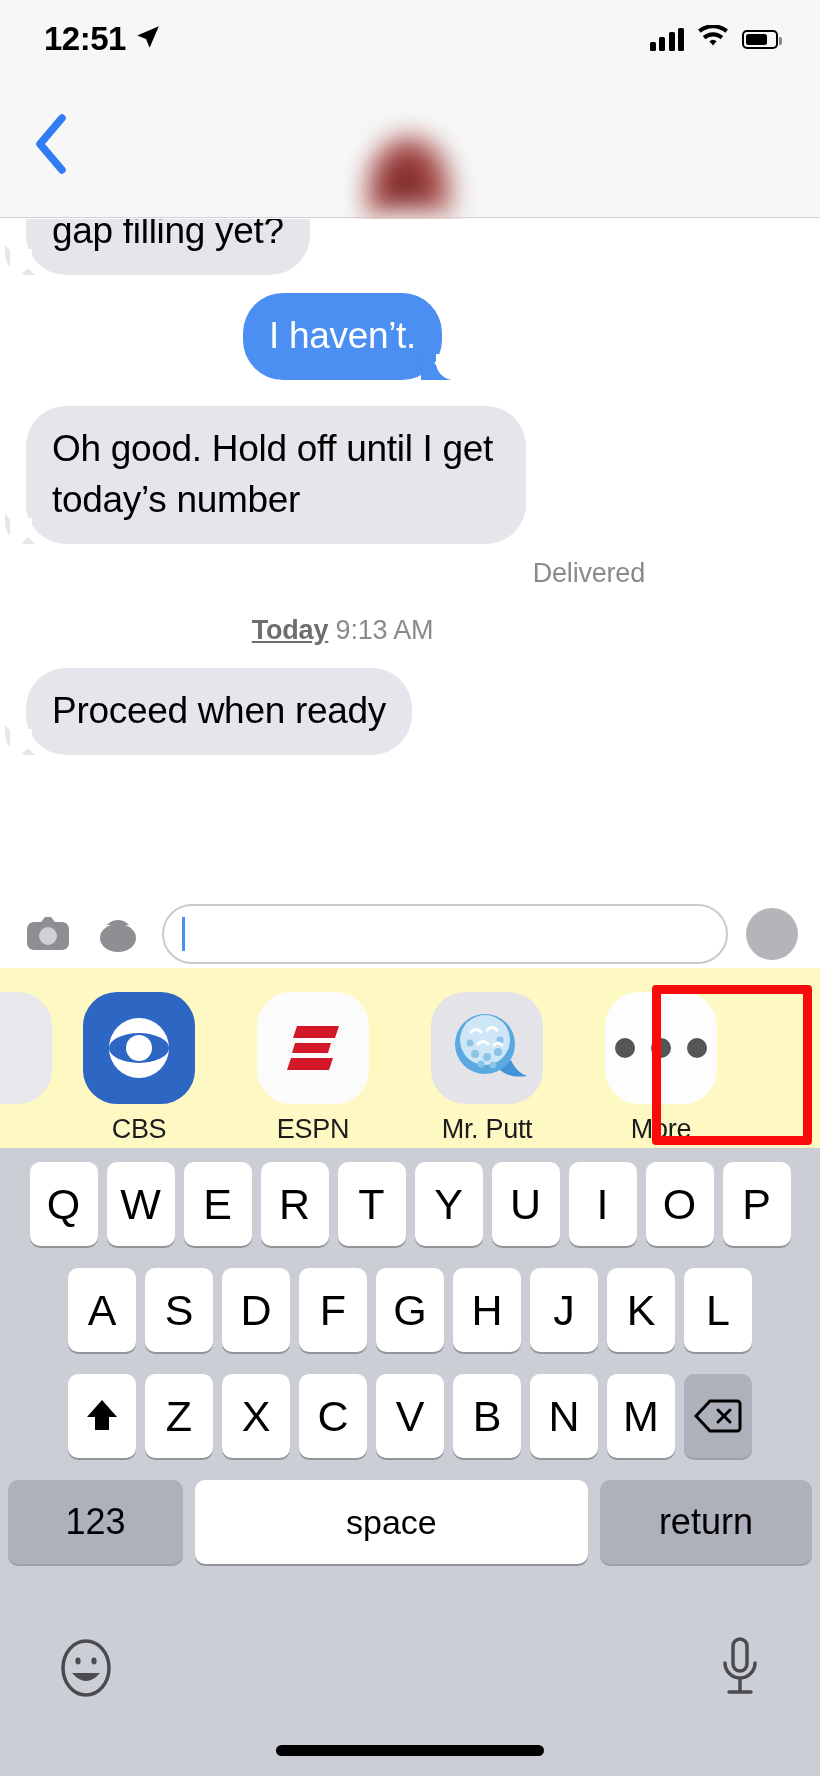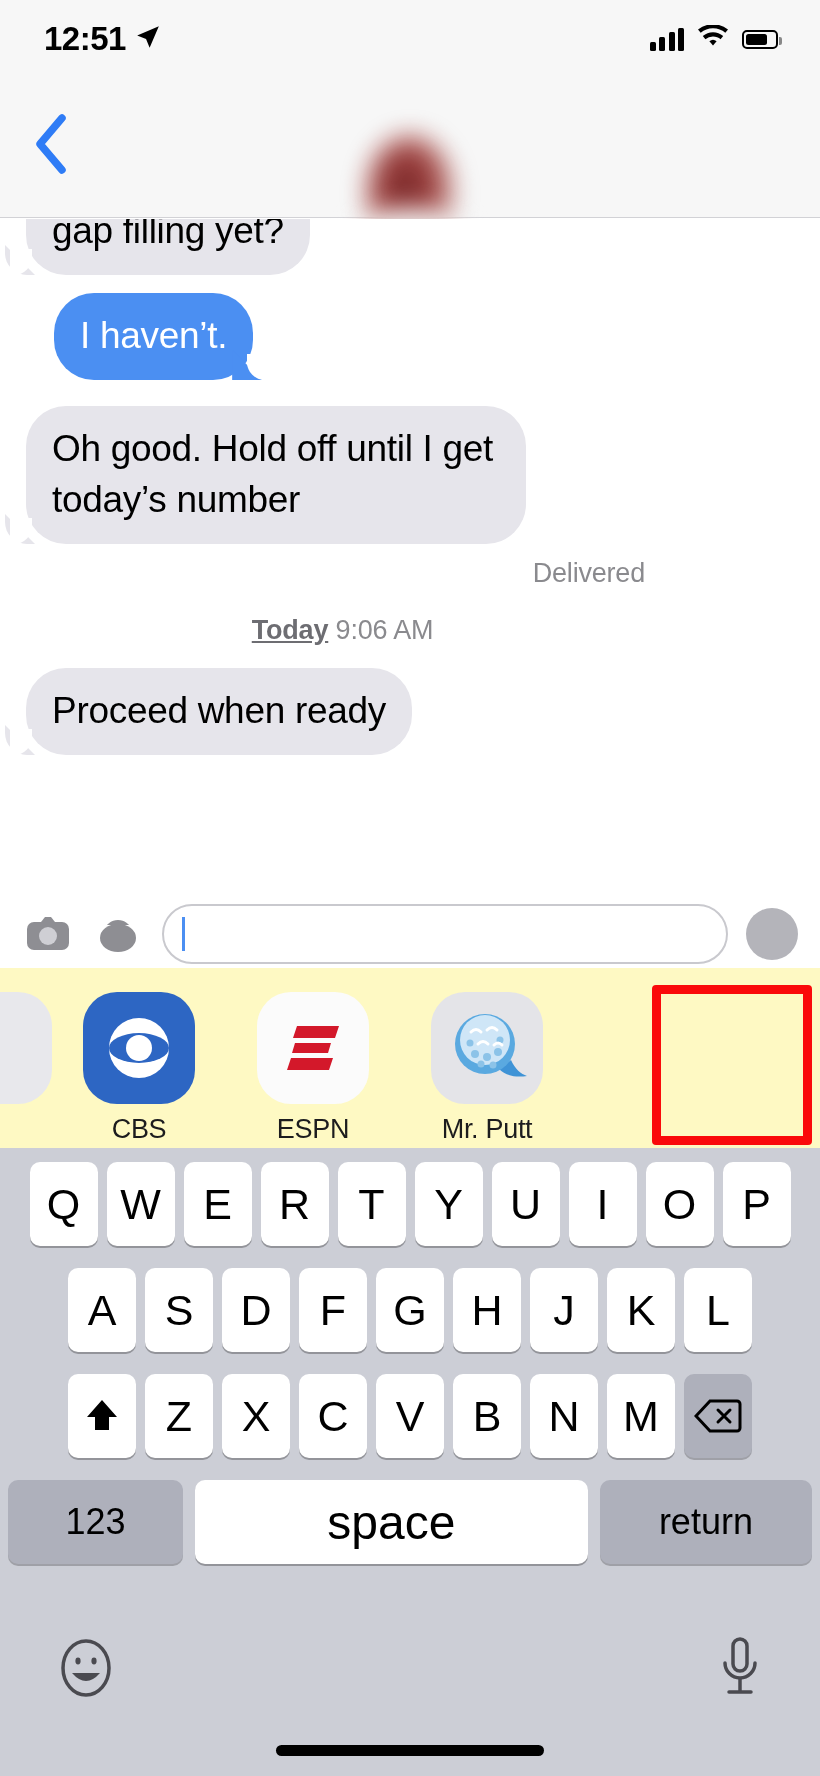--- a/index.html
+++ b/index.html
@@ -64,21 +64,21 @@
     filter:blur(12px);
   }
 
   
   .thread{
     position:absolute; top:219px; left:0; width:685px; height:749px;
     background:#fff; overflow:hidden;
   }
   .msg-row{ display:flex; width:100%; padding:0 26px; margin-bottom:22px; }
   .msg-row.in{ justify-content:flex-start; }
-  .msg-row.out{ justify-content:flex-start;margin-left:28px; }
+  .msg-row.out{ justify-content:center; }
 
   .bubble{
     position:relative; max-width:540px;
     padding:17px 26px 19px 26px;
     border-radius:40px;
     font-size:37px; line-height:51px; letter-spacing:-0.3px;
   }
   .bubble.in{ background:#e6e5eb; color:#000; }
   .bubble.out{ background:#4b8ff2; color:#fff; }
 
@@ -177,21 +177,21 @@
     font-size:43px; color:#000; font-weight:400;
     box-shadow:0 2px 0 rgba(0,0,0,.28);
     cursor:pointer; letter-spacing:0;
   }
   .krow.r1 .key{ width:68px; }
   .krow.r2 .key{ width:68px; }
   .krow.r3 .key{ width:68px; }
   .key.wide-shift{ width:94px; }
   .key.wide-del{ width:94px; background:#aeb0bb; box-shadow:0 2px 0 rgba(0,0,0,.22); }
   .key.num{ width:178px; background:#aeb0bb; font-size:36px; box-shadow:0 2px 0 rgba(0,0,0,.22); }
-  .key.space{ width:400px; font-size:48px; }
+  .key.space{ width:400px; font-size:34px; }
   .key.ret{ width:216px; background:#aeb0bb; font-size:36px; box-shadow:0 2px 0 rgba(0,0,0,.22); }
   .krow.r2{ padding-left:40px; padding-right:40px; }
 
   .kb-bottom{
     position:absolute; left:0; bottom:0; width:820px; height:160px;
     display:flex; align-items:center; justify-content:space-between;
     padding:0 56px; padding-bottom:52px;
   }
   .home-ind{
     position:absolute; left:50%; bottom:20px; transform:translateX(-50%);
@@ -257,21 +257,21 @@
     <div class="msg-row in" style="margin-bottom:26px;">
       <div class="bubble in" style="max-width:500px;">Oh good. Hold off until I get today’s number</div>
     </div>
 
 
     <div class="status-line">Delivered</div>
 
 
     <div class="timestamp">
       <b>Today</b>
-      <span>9:06 AM</span>
+      <span>9:13 AM</span>
     </div>
 
     <div class="msg-row in">
       <div class="bubble in">Proceed when ready</div>
     </div>
   </div>
 
   <div class="inputbar">
     <div class="ib-icon">
       <svg width="48" height="40" viewBox="0 0 48 40">
@@ -342,20 +342,28 @@
               <path d="M30 30q5 -5 10 0"></path>
                 <path d="M46 28q5 -5 10 0"></path>
               <path d="M37 42q5 -5 10 0"></path>
                 <path d="M53 43q4 -4 8 0"></path>
             </g>
           </svg>
         </div>
         <div class="app-label">Mr. Putt</div>
       </div>
 
+      <div class="app-item">
+        <div class="app-icon ic-more">
+          <span class="more-dot"></span>
+          <span class="more-dot"></span>
+          <span class="more-dot"></span>
+        </div>
+        <div class="app-label">More</div>
+      </div>
 
     </div>
   </div>
 
   <div class="anno-box"></div>
 
   <div class="keyboard">
 
     <div class="krow r1">
       <div class="key">Q</div>

